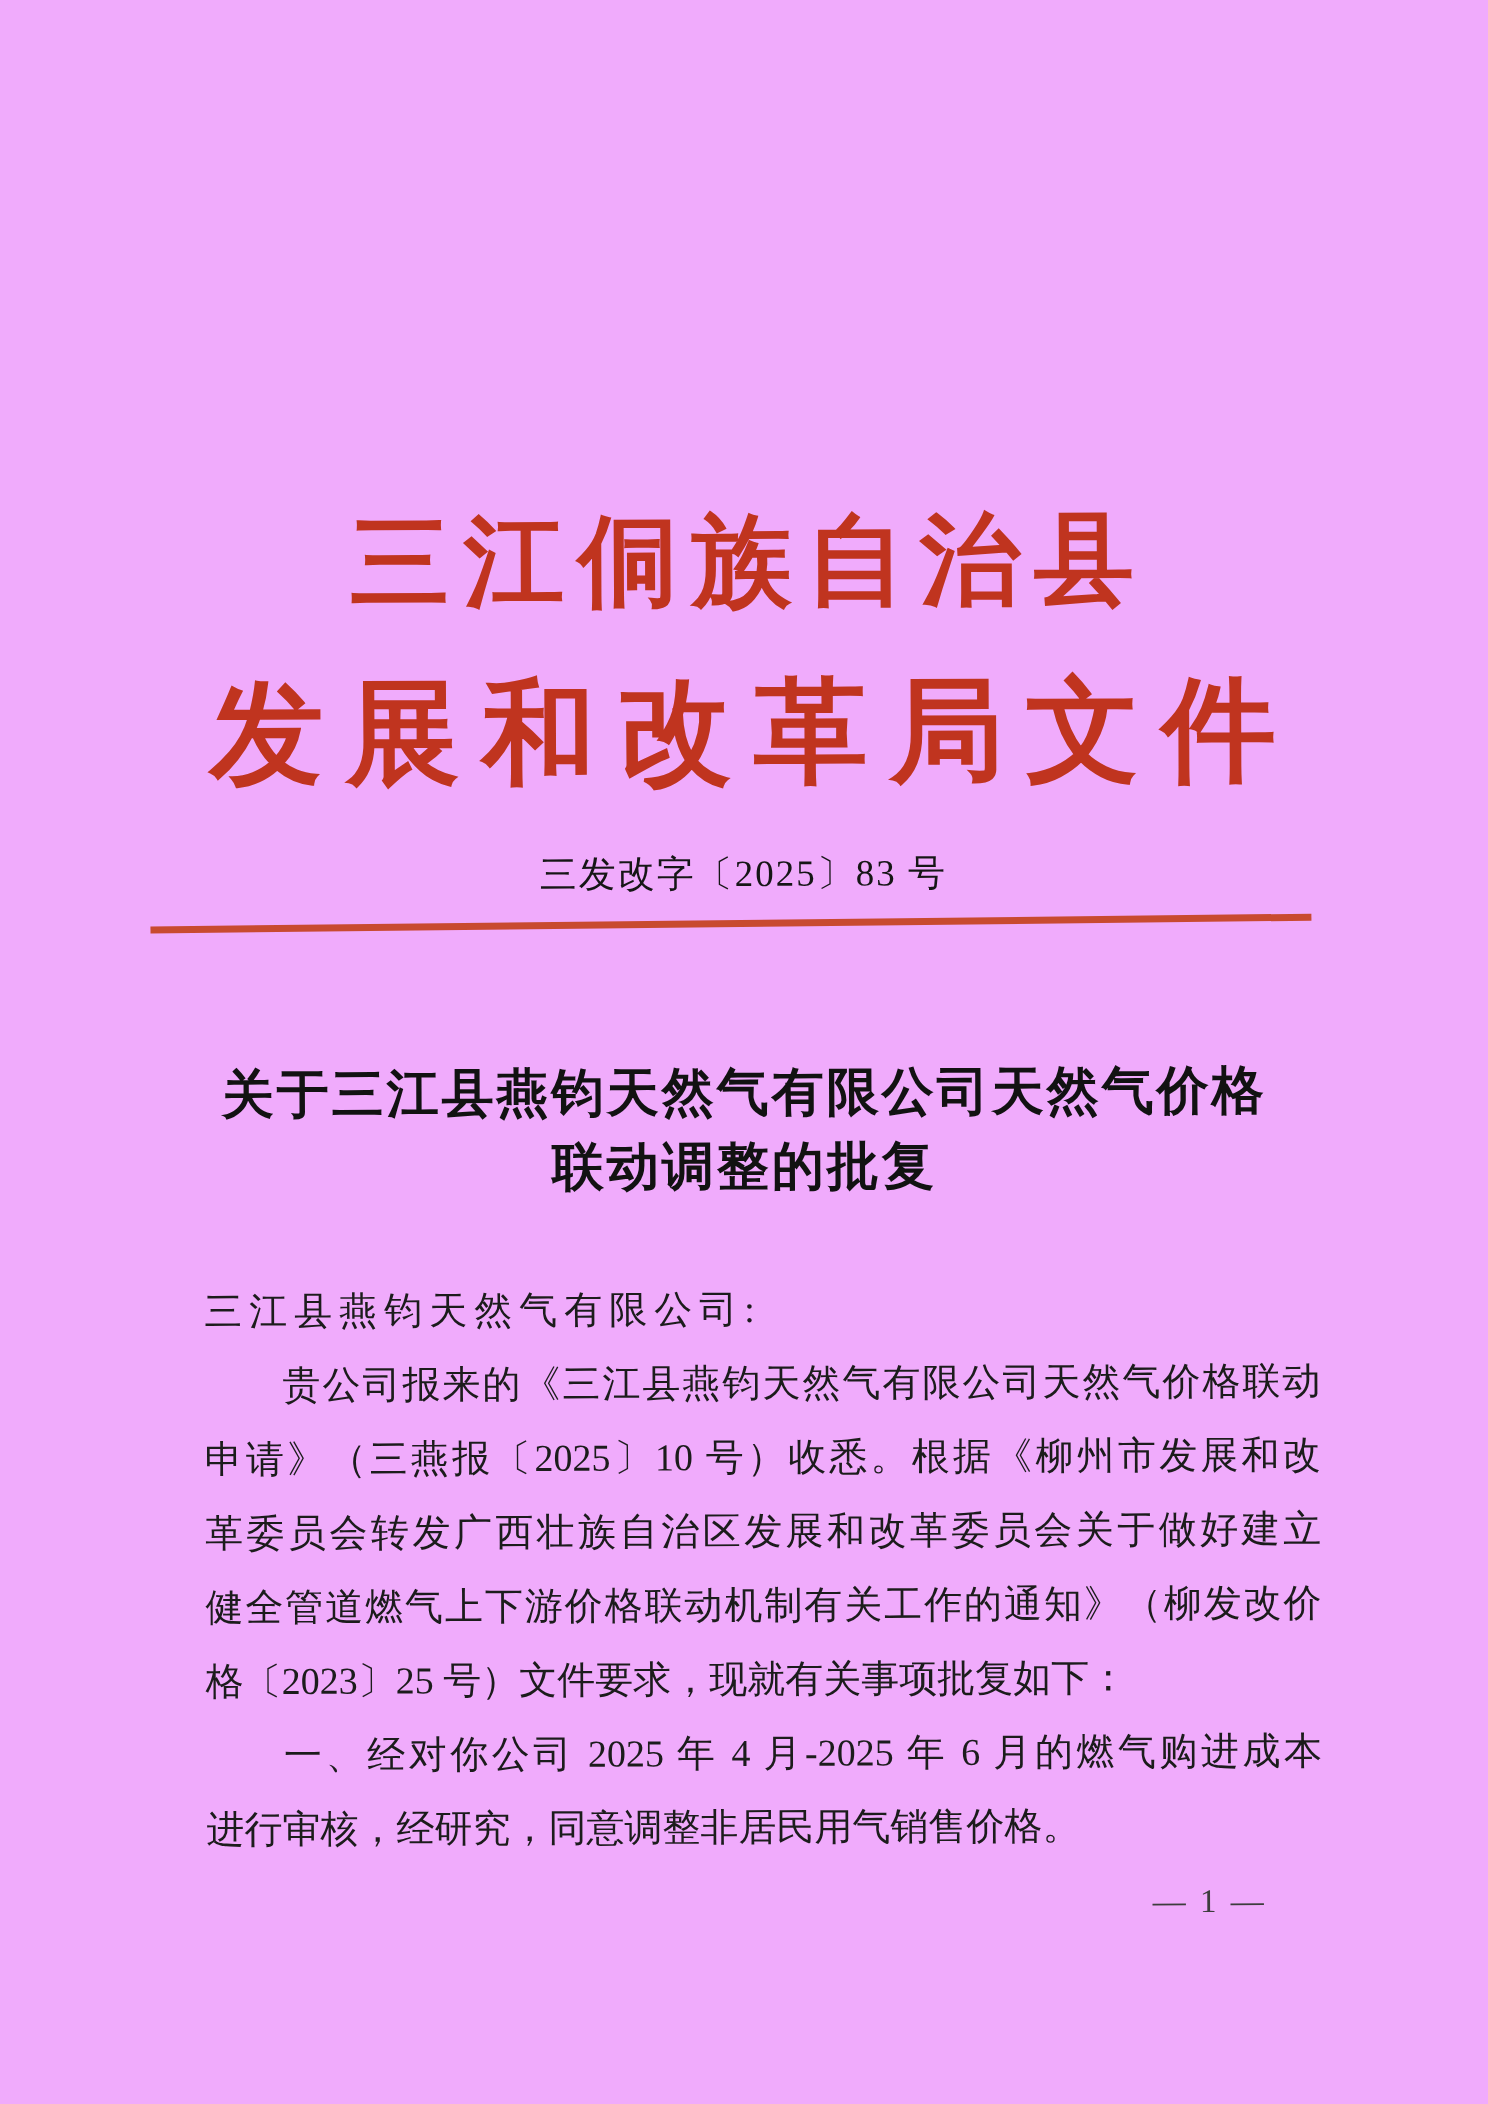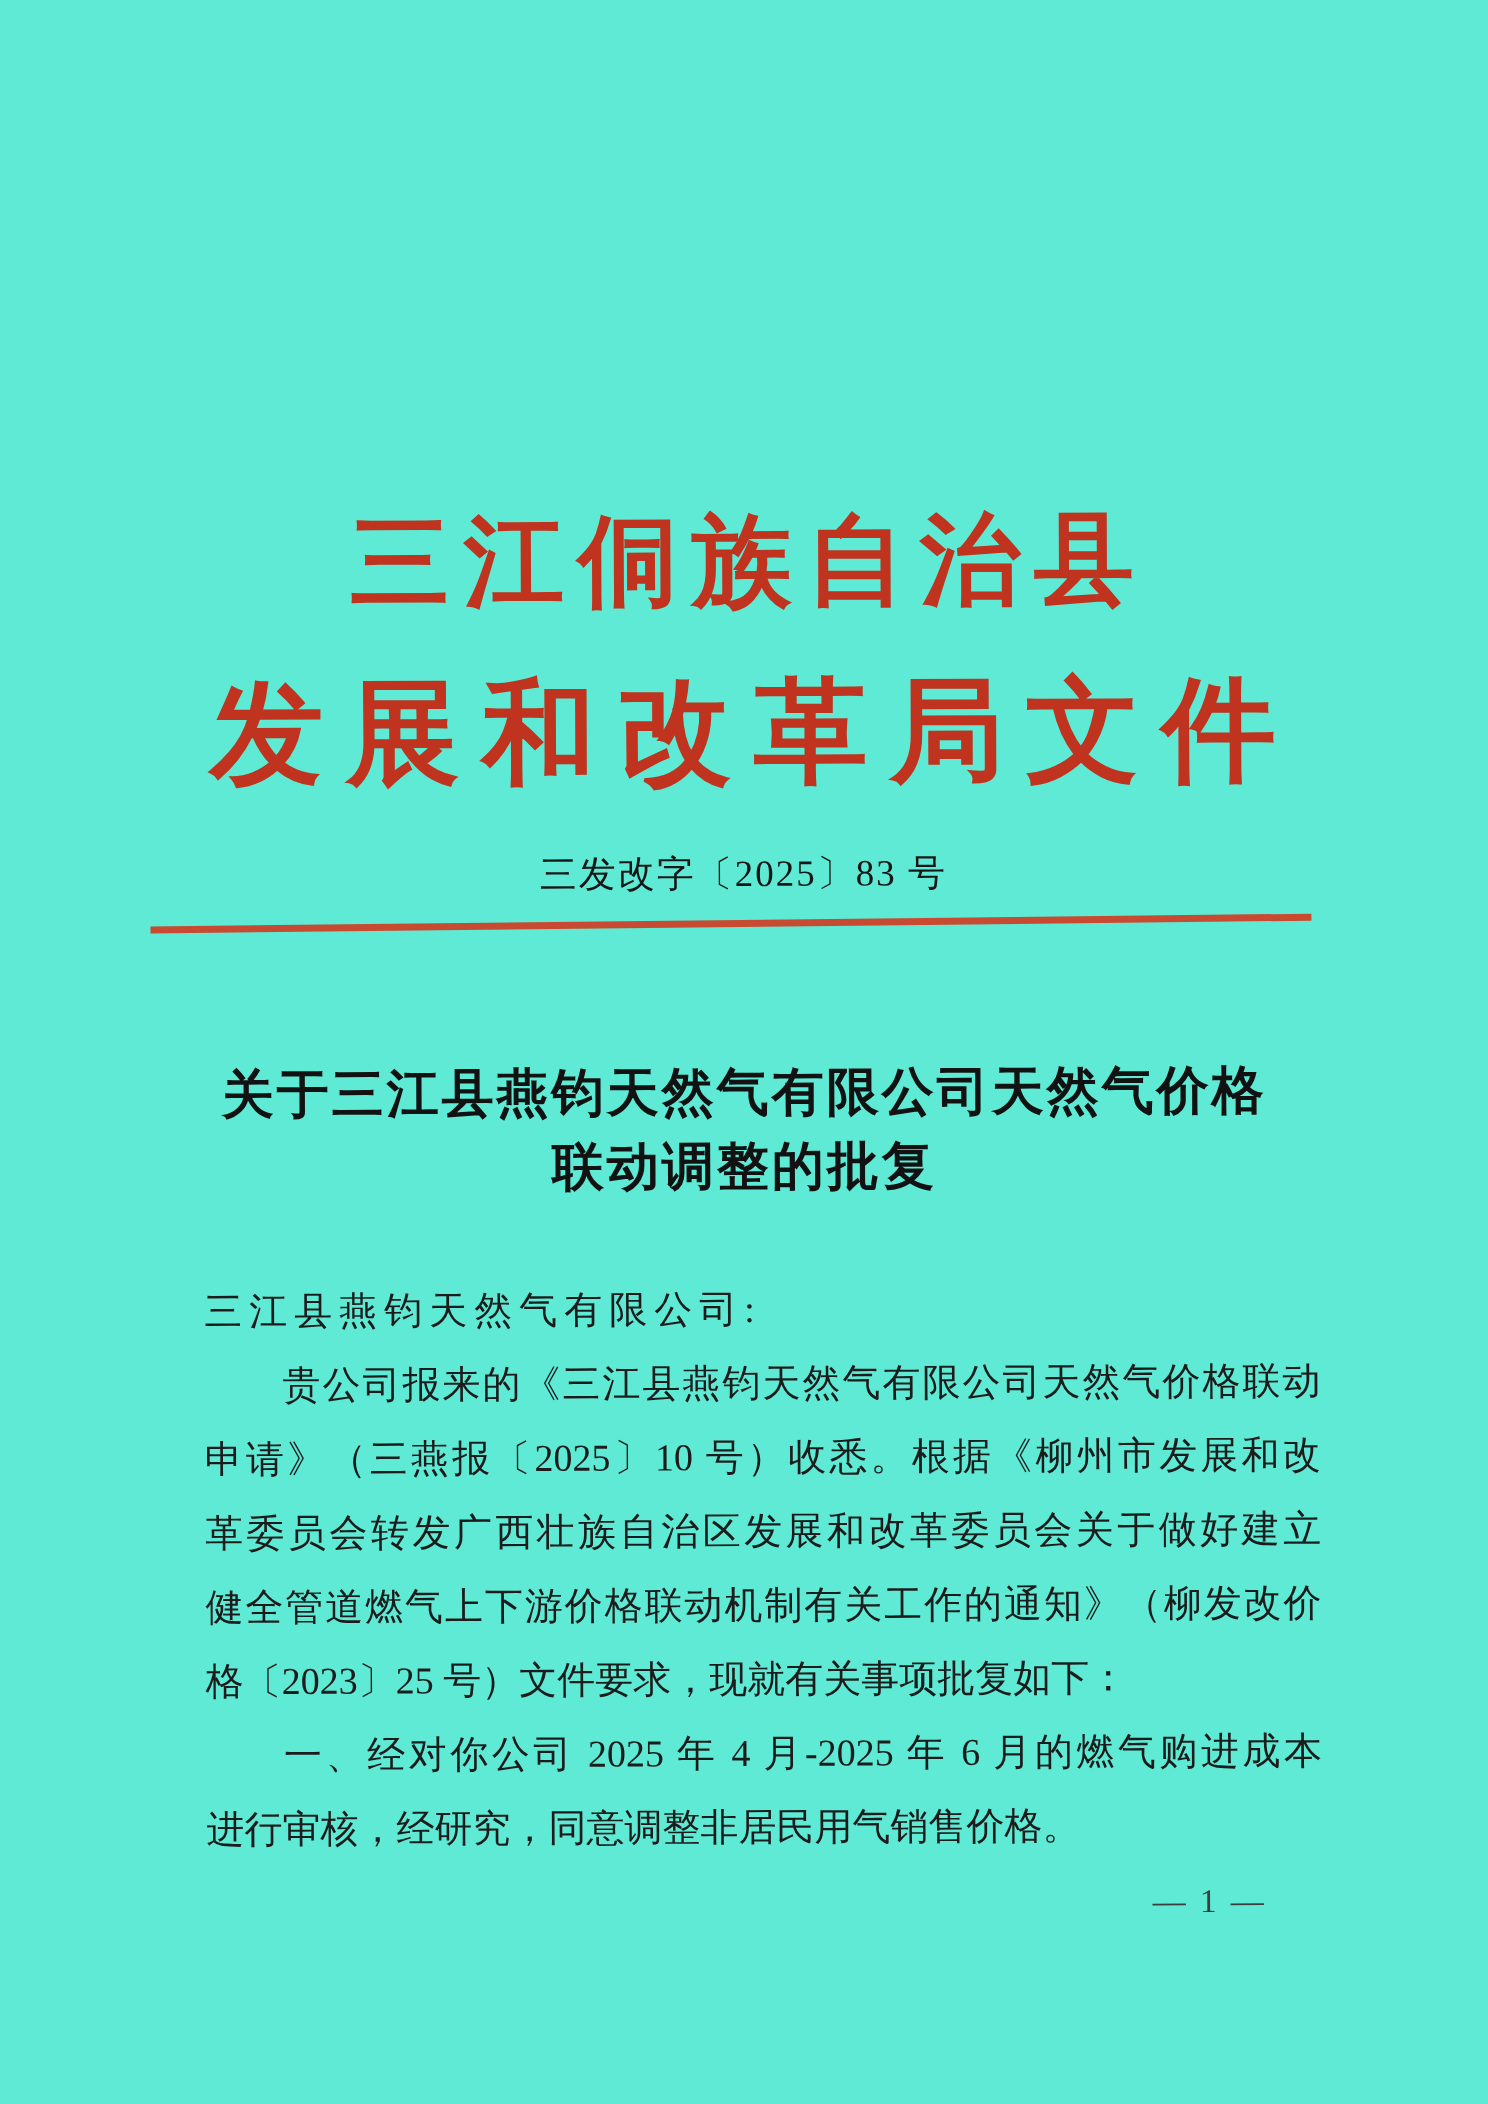--- a/index.html
+++ b/index.html
@@ -8,21 +8,21 @@
     --rule-red:#c84a30;
     --ink:#1c1c1c;
     --title-ink:#121212;
     --footer-ink:#3d3d3d;
   }
   html,body{margin:0;padding:0;background:#9a9a9a;}
   .page{
     position:relative;
     width:1488px;height:2104px;
     margin:0 auto;
-    background:#5eead4;
+    background:#f0abfc;
     overflow:hidden;
     font-family:"Liberation Serif","DejaVu Serif",serif;
   }
   .scan-tilt{position:absolute;inset:0;transform:rotate(-0.25deg);}
   .org-line{
     position:absolute;left:0;width:100%;
     text-align:center;
     color:var(--header-red);
     font-weight:bold;
     line-height:1;

